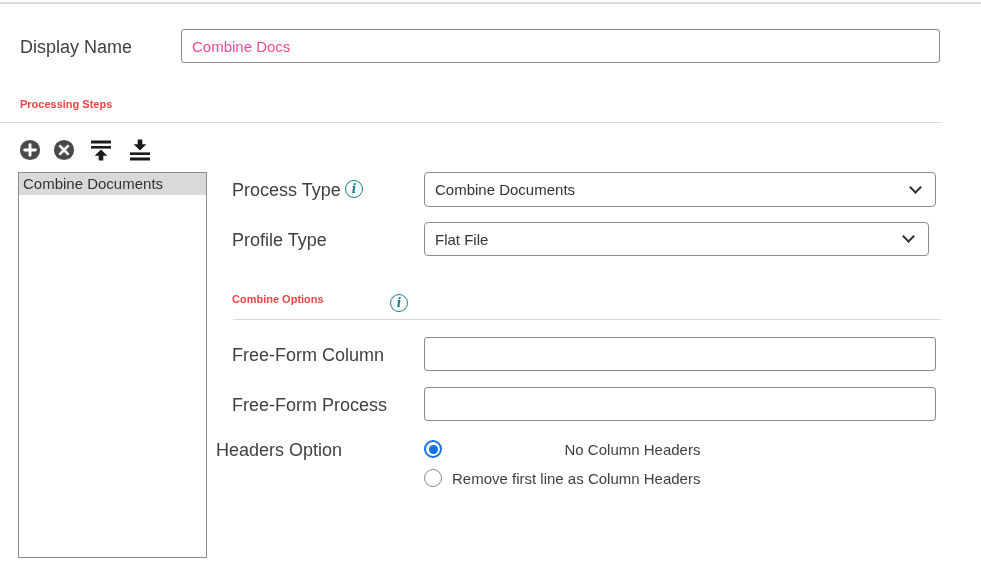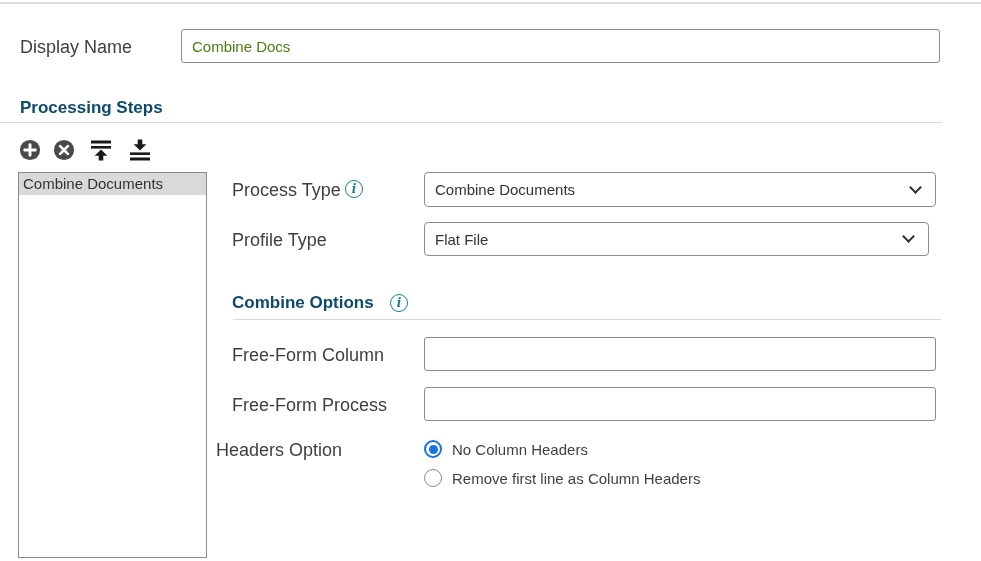--- a/index.html
+++ b/index.html
@@ -5,27 +5,27 @@
   * { margin:0; padding:0; box-sizing:border-box; }
   html,body { background:#fff; }
   body {
     font-family:"Liberation Sans","DejaVu Sans",sans-serif;
     color:#3f3f3f;
     width:981px; height:561px;
     position:relative; overflow:hidden;
   }
   .abs { position:absolute; }
   .lbl { font-size:18px; color:#3f3f3f; white-space:nowrap; }
-  .section-title { font-size:17px; font-weight:700; color:#0c4a6e; white-space:nowrap; }
+  .section-title { font-size:11px; font-weight:700; color:#ef4444; white-space:nowrap; }
   .hr { border-top:1px solid #d9d9d9; height:0; }
   .topline { top:2px; left:0; width:981px; height:2px; background:#dcdcdc; }
 
   input[type=text] {
     border:1px solid #8c8c8c; border-radius:3px;
-    font-family:inherit; font-size:15px; color:#4d7c0f;
+    font-family:inherit; font-size:15px; color:#ec4899;
     padding:0 10px; outline:none; background:#fff;
   }
   .display-input { left:181px; top:29px; width:759px; height:34px; }
 
   
   .toolbar { left:18px; top:138px; display:flex; align-items:center; gap:10px; }
   .tb-btn { width:24px; height:24px; display:flex; align-items:center; justify-content:center; cursor:pointer; background:none; border:none; padding:0; }
   .tb-btn svg { display:block; }
 
   
@@ -53,21 +53,21 @@
   }
   .chevron {
     position:absolute; right:16px; top:50%;
     width:9px; height:9px; margin-top:-7px;
     border-right:2.5px solid #2d2d2d; border-bottom:2.5px solid #2d2d2d;
     transform:rotate(45deg); pointer-events:none;
   }
 
   
   .radio-group { left:424px; top:440px; display:flex; flex-direction:column; gap:11px; }
-  .radio-row { display:flex; align-items:center; gap:10px; }
+  .radio-row { display:flex; align-items:center; gap:10px;justify-content:space-between; }
   .radio-row input[type=radio] {
     -webkit-appearance:none; appearance:none;
     width:18px; height:18px; border:1.5px solid #8a8a8a; border-radius:50%;
     background:#fff; display:grid; place-content:center; cursor:pointer; margin:0;
   }
   .radio-row input[type=radio]:checked { border:2px solid #1673e6; }
   .radio-row input[type=radio]:checked::after {
     content:""; width:9px; height:9px; border-radius:50%; background:#1673e6;
   }
   .radio-text { font-size:15px; color:#3f3f3f; white-space:nowrap; }

